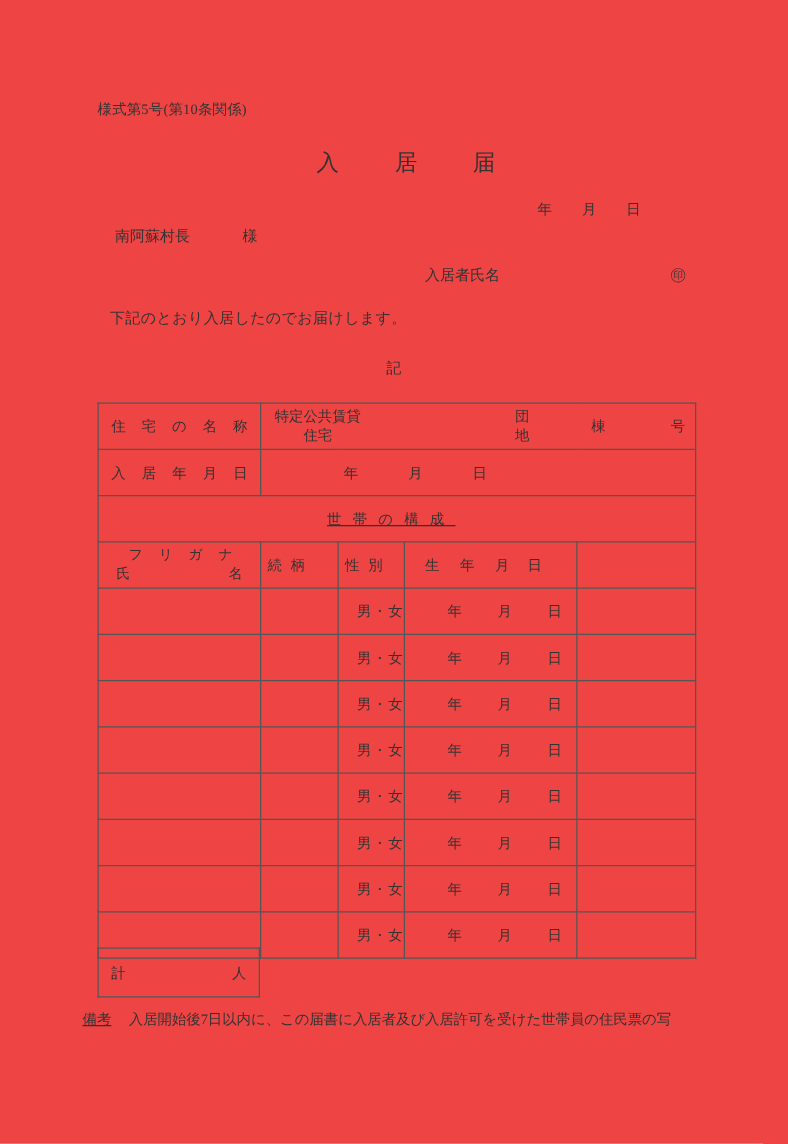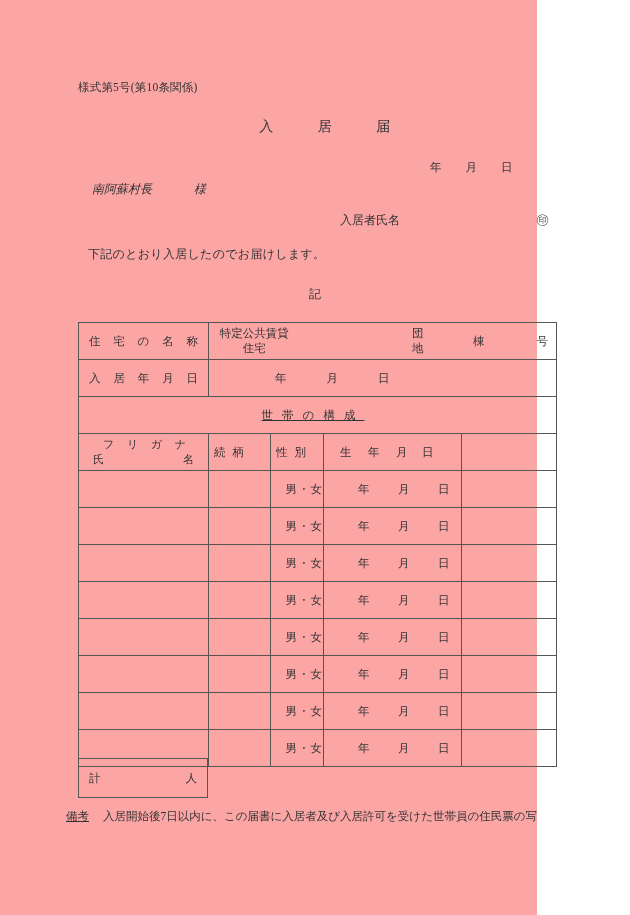--- a/index.html
+++ b/index.html
@@ -12,61 +12,60 @@
     height: 915px;
     position: relative;
     font-family: "Liberation Serif", "DejaVu Serif", serif;
     color: #333333;
     font-size: 11px;
     overflow: hidden;
   }
   .page {
     position: absolute;
     left: 0; top: 0;
-    width: 537px;
+    width: 630px;
     height: 915px;
-    background: #fca5a5;
+    background: #ef4444;
   }
 
   
   .form-no {
     position: absolute;
     left: 78px;
     top: 80px;
     font-size: 11.5px;
     letter-spacing: 0.2px;
     white-space: nowrap;
   }
   .doc-title {
     position: absolute;
     left: 210px;
     top: 118px;
     width: 230px;
     text-align: center;
-    font-size: 14px;
+    font-size: 18px;
     letter-spacing: 0.5px;
   }
   .doc-title span.sp { display: inline-block; width: 44px; }
 
   .date-line {
     position: absolute;
     left: 430px;
     top: 160px;
     font-size: 11.5px;
     white-space: nowrap;
   }
   .date-line span.sp { display: inline-block; width: 24px; }
 
   .addressee {
     position: absolute;
     left: 92px;
     top: 181px;
     font-size: 12px;
     white-space: nowrap;
-    font-style: italic;
   }
   .addressee .gap { display: inline-block; width: 42px; }
 
   .applicant {
     position: absolute;
     left: 340px;
     top: 211px;
     font-size: 12px;
     white-space: nowrap;
   }

